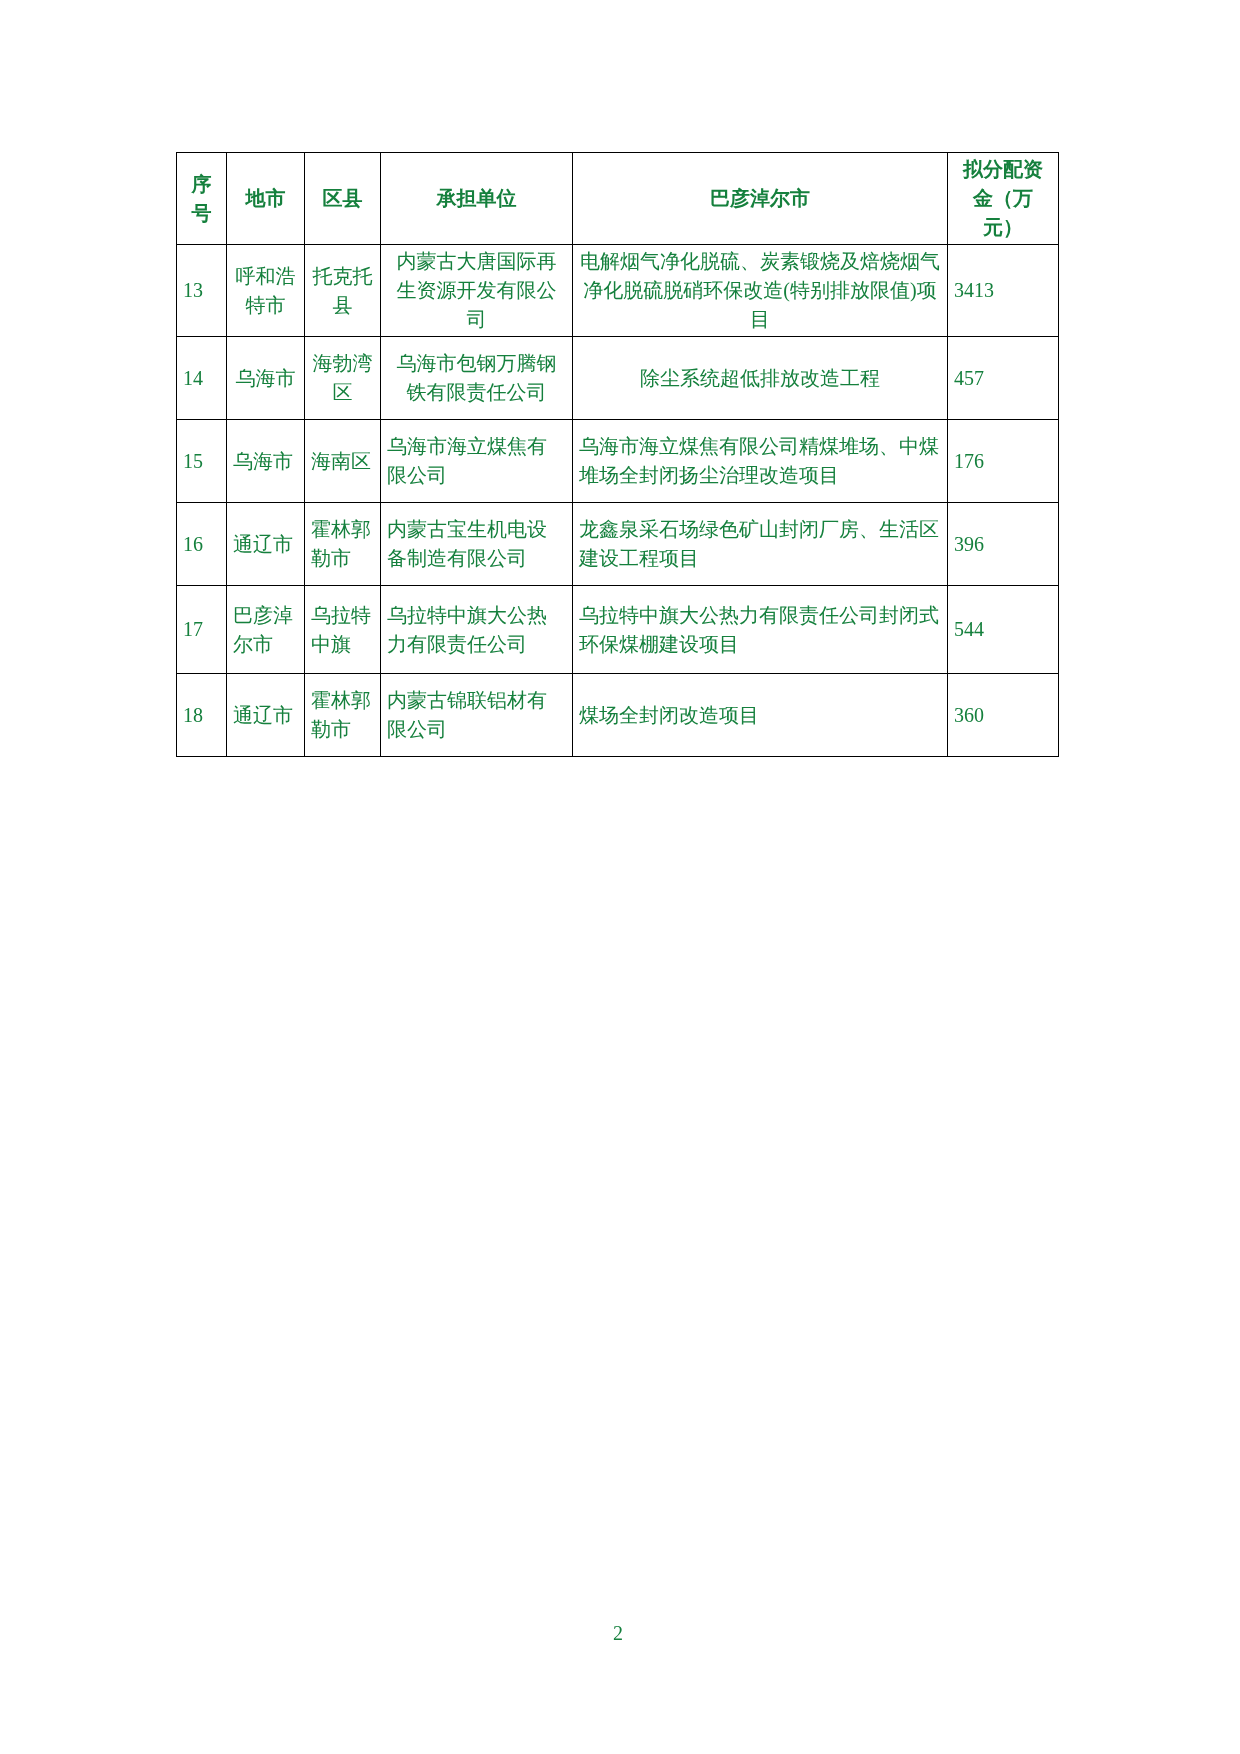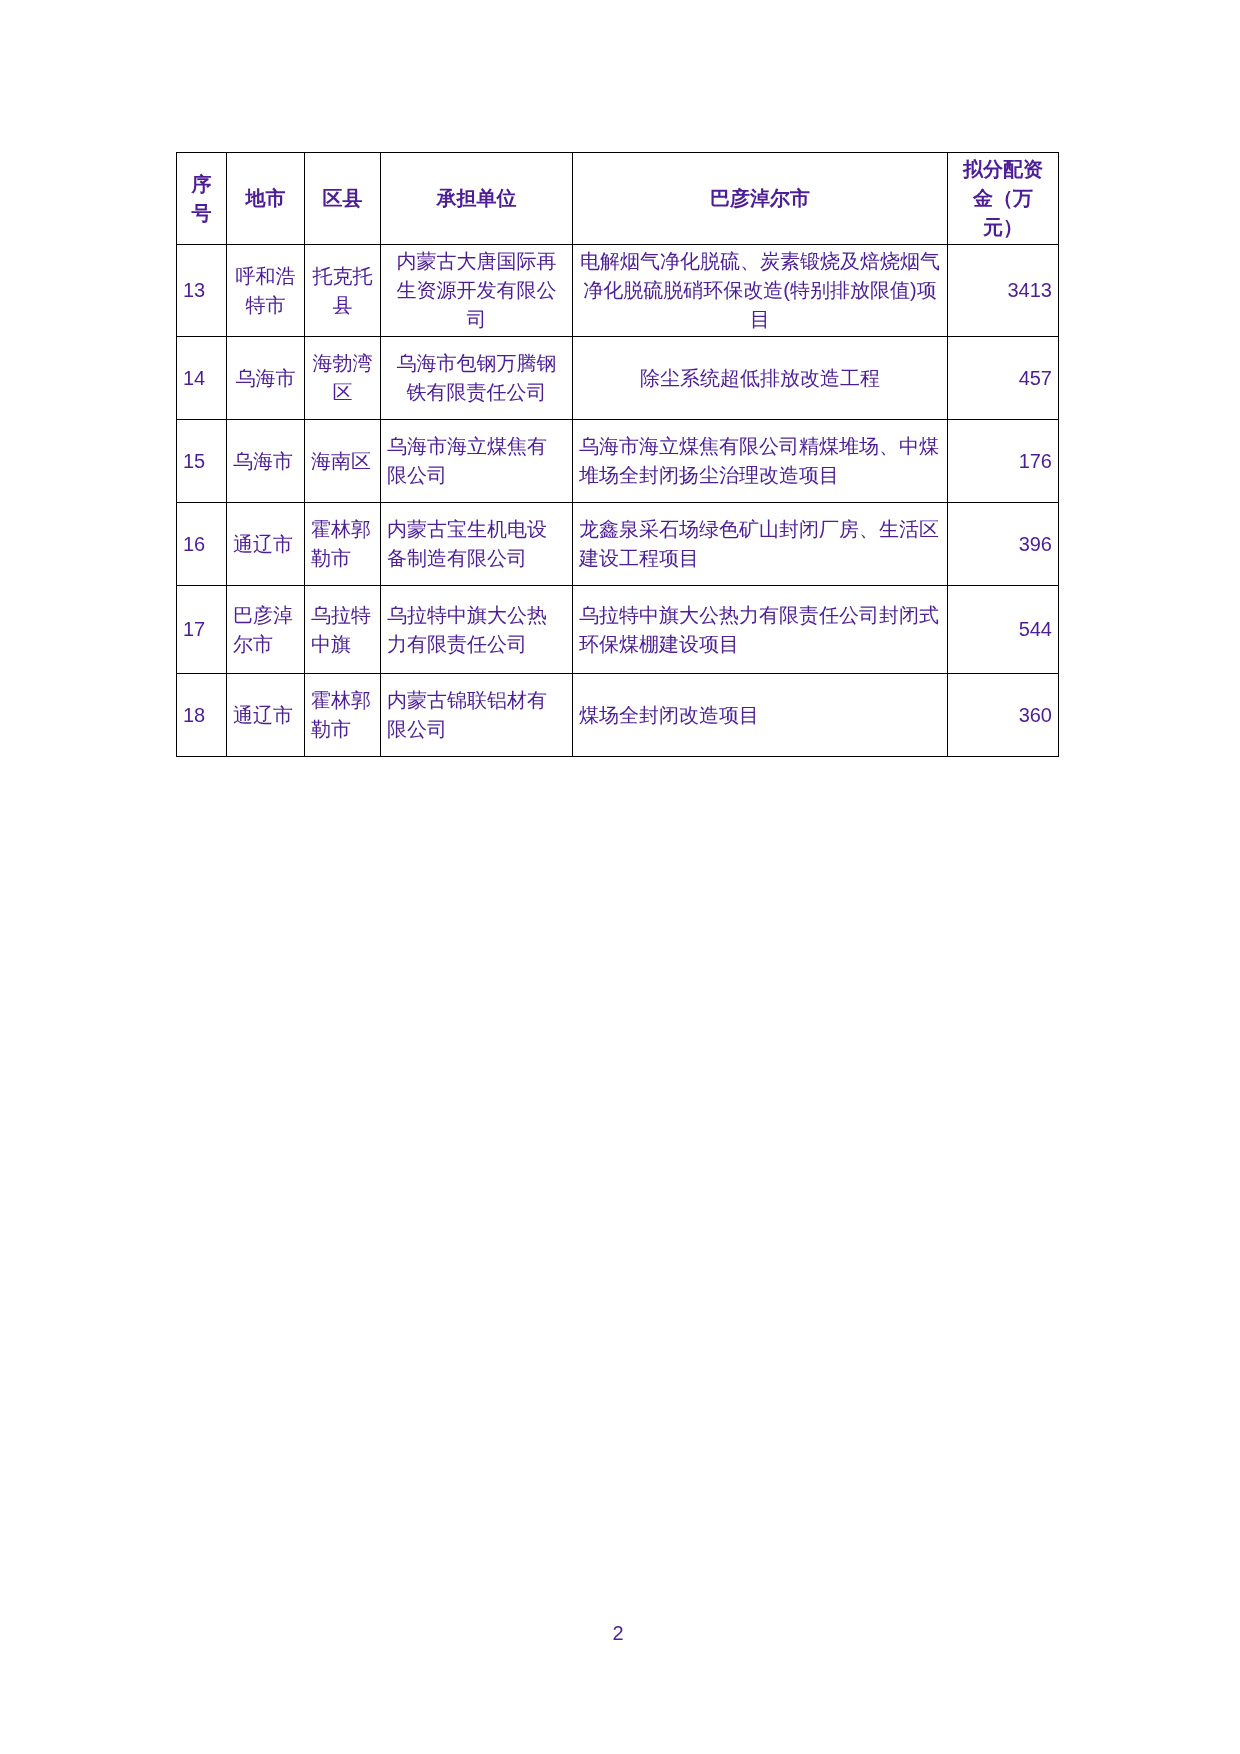--- a/index.html
+++ b/index.html
@@ -1,22 +1,22 @@
 <!DOCTYPE html>
 <html><head>
 <meta charset="utf-8">
 <style>
   html, body { margin: 0; padding: 0; background: #ffffff; }
   .page {
     position: relative;
     width: 1240px;
     height: 1754px;
     background: #ffffff;
-    color: #4c1d95;
-    font-family: Liberation Sans, sans-serif;
+    color: #15803d;
+    font-family: Liberation Serif, serif;
     overflow: hidden;
   }
   table.funding-table {
     position: absolute;
     left: 176px;
     top: 152px;
     width: 882px;
     border-collapse: collapse;
     table-layout: fixed;
     border: 1px solid #000;
@@ -35,21 +35,21 @@
     text-align: center;
   }
   .funding-table thead tr { height: 85px; }
   .th-no   { padding: 2px 7px; }
   .th-fund { padding: 2px 2px; margin-top: 22px; }
   .c-no    { text-align: left; padding: 2px 2px; }
   .c-city  { padding: 2px 16px; }
   .c-county{ padding: 2px 16px; }
   .c-unit  { padding: 2px 4px; }
   .c-project { padding: 2px 6px; }
-  .c-fund  { text-align: right; padding: 2px 2px; }
+  .c-fund  { text-align: left; padding: 2px 2px; }
   tr.align-center .c-city,
   tr.align-center .c-county,
   tr.align-center .c-unit,
   tr.align-center .c-project { text-align: center; }
   tr.align-left .c-city,
   tr.align-left .c-county,
   tr.align-left .c-unit,
   tr.align-left .c-project { text-align: left; }
   .page-number {
     position: absolute;

